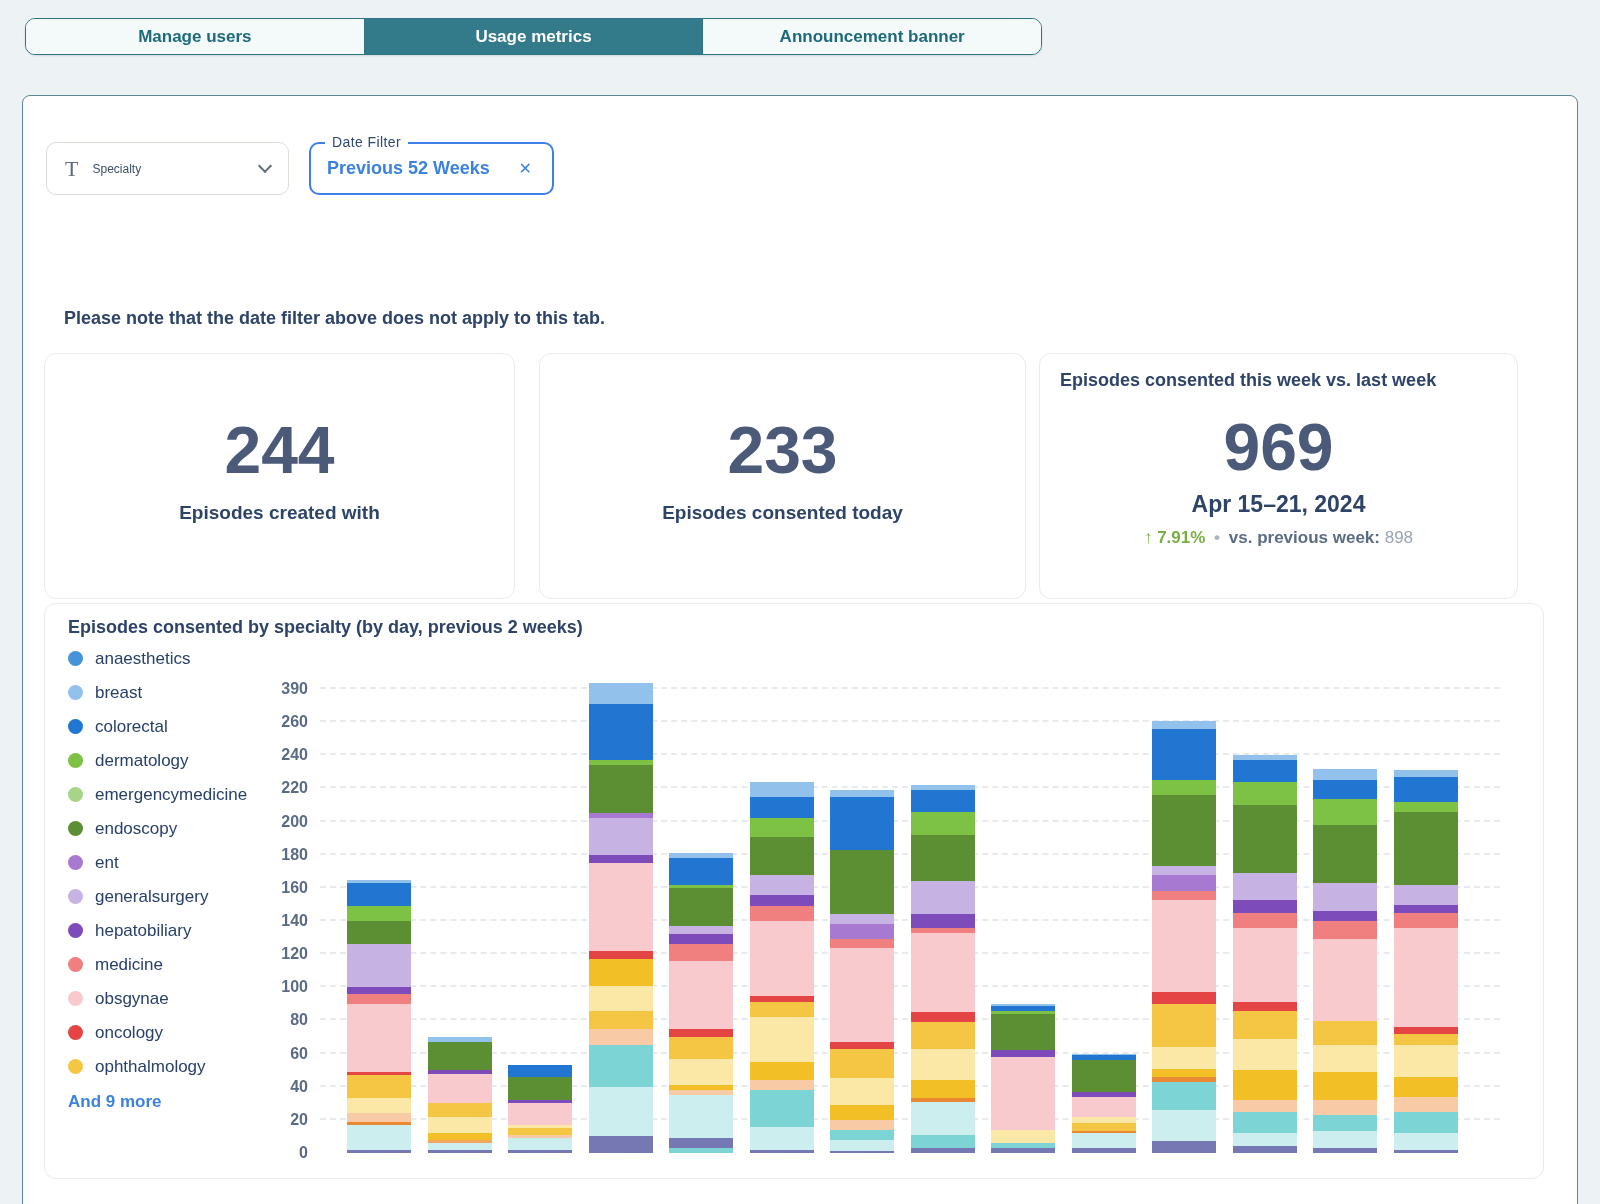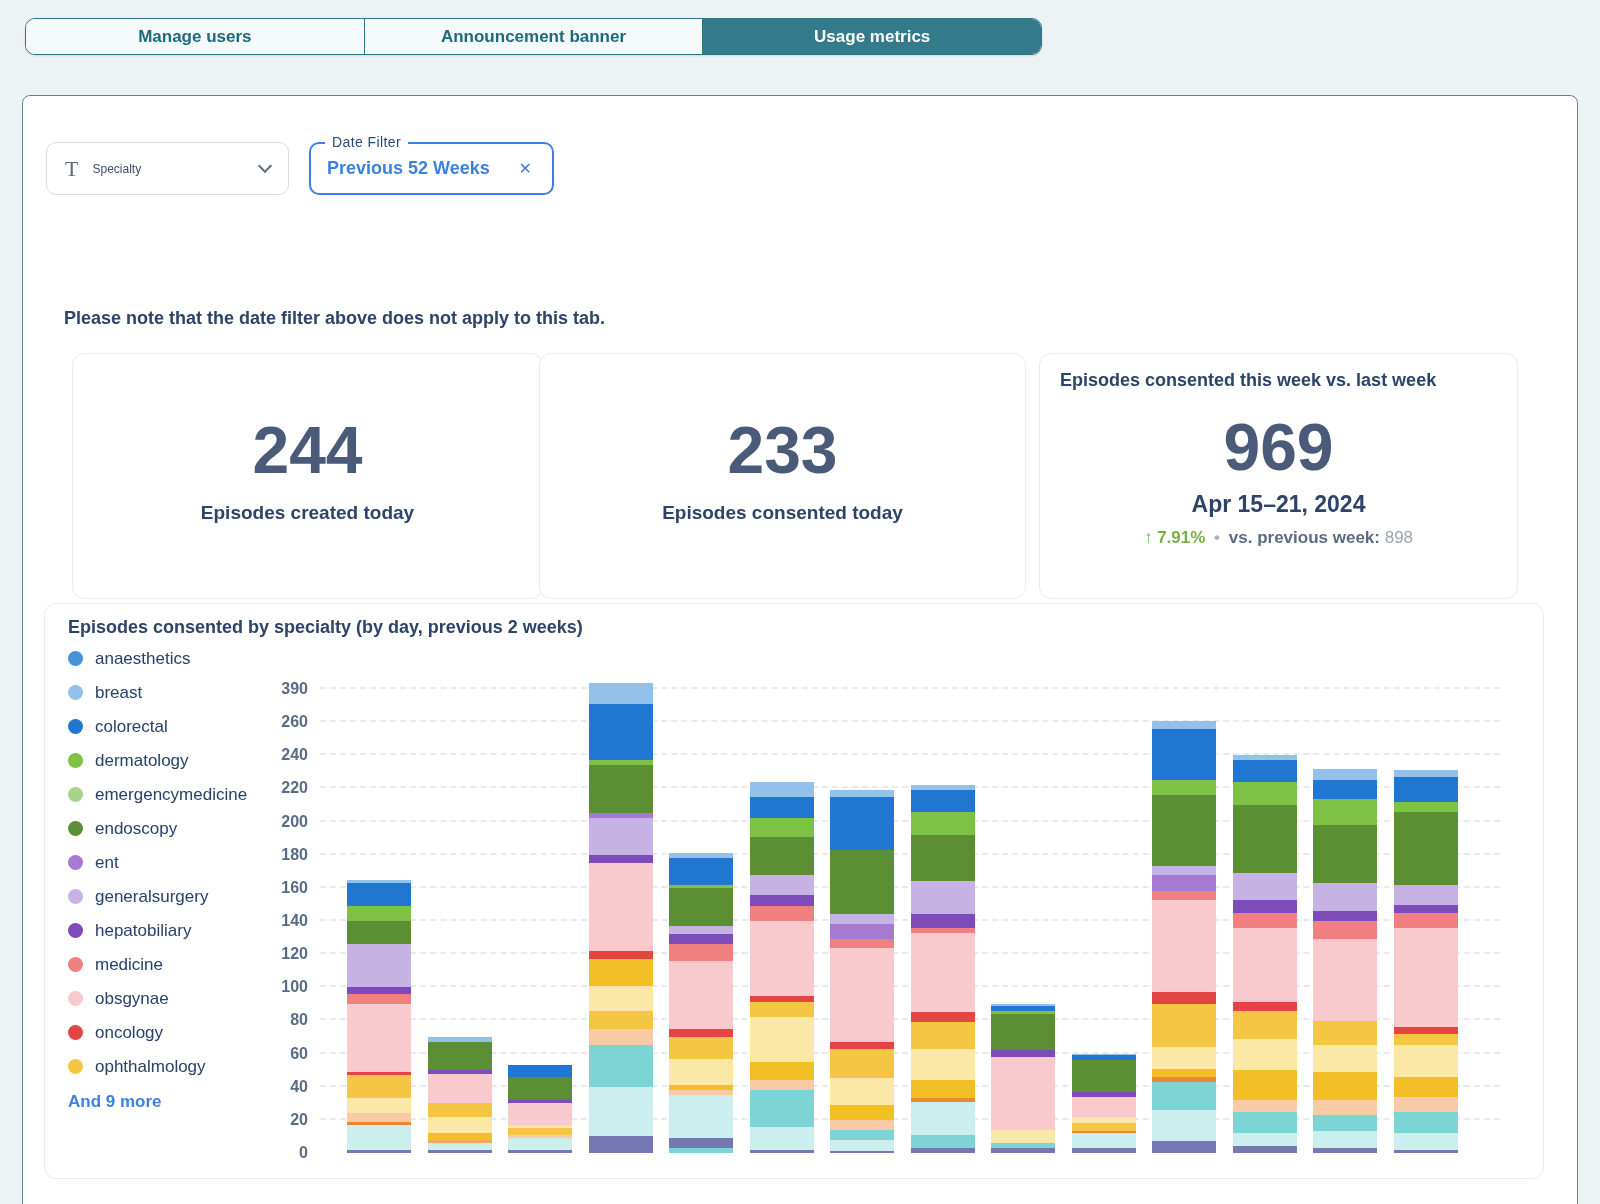--- a/index.html
+++ b/index.html
@@ -44,21 +44,21 @@
             padding:6px 20px 12px 20px; cursor:pointer; position:relative; }
   .subtab.active { color:#3b82e0; }
   .subtab.active::after { content:""; position:absolute; left:0; right:0; bottom:-2px;
                           height:3px; background:#3b82e0; border-radius:3px; }
 
   .note { position:absolute; left:41px; top:212px; font-size:18px; font-weight:700; color:#2d4368; }
 
   
   .stat-card { position:absolute; top:257px; height:246px; background:#fff;
                border:1px solid #e8ebf0; border-radius:12px; }
-  .stat-card.c1 { left:21px;  width:471px;margin-left:28px; }
+  .stat-card.c1 { left:21px;  width:471px; }
   .stat-card.c2 { left:516px; width:487px; }
   .stat-card.c3 { left:1016px; width:479px; }
   .stat-big { text-align:center; font-size:66px; font-weight:700; color:#4b5a78; }
   .c1 .stat-big, .c2 .stat-big { margin-top:58px; }
   .stat-label { text-align:center; font-size:19px; font-weight:700; color:#2d4368; margin-top:14px; }
   .c3-title { font-size:18px; font-weight:700; color:#2d4368; padding:16px 0 0 20px; }
   .c3 .stat-big { margin-top:18px; }
   .c3-date { text-align:center; font-size:23px; font-weight:700; color:#2d4368; margin-top:6px; }
   .c3-delta { text-align:center; font-size:17px; margin-top:10px; color:#8b97a8; font-weight:700; }
   .delta-up { color:#76b041; }
@@ -82,22 +82,22 @@
   .ytick { position:absolute; left:-58px; width:46px; text-align:right;
            font-size:16px; font-weight:700; color:#5a6b85; }
   .bar { position:absolute; bottom:0; width:64px; display:flex; flex-direction:column-reverse; }
   .seg { width:100%; }
 </style>
 </head>
 <body>
 
 <div class="top-tabs">
     <button class="top-tab">Manage users</button>
+    <button class="top-tab active">Usage metrics</button>
     <button class="top-tab">Announcement banner</button>
-    <button class="top-tab active">Usage metrics</button>
   </div>
 
 <div class="main-card">
 
   <div class="specialty-select">
     <span class="t-icon">T</span>
     <span class="specialty-label">Specialty</span>
     <span class="chevron"></span>
   </div>
 
@@ -105,21 +105,21 @@
     <span class="date-filter-legend">Date Filter</span>
     <span class="date-filter-value">Previous 52 Weeks</span>
     <span class="date-filter-x">✕</span>
   </div>
 
 
   <div class="note">Please note that the date filter above does not apply to this tab.</div>
 
   <div class="stat-card c1">
     <div class="stat-big">244</div>
-    <div class="stat-label">Episodes created today</div>
+    <div class="stat-label">Episodes created with</div>
   </div>
 
   <div class="stat-card c2">
     <div class="stat-big">233</div>
     <div class="stat-label">Episodes consented today</div>
   </div>
 
   <div class="stat-card c3">
     <div class="c3-title">Episodes consented this week vs. last week</div>
     <div class="stat-big">969</div>

